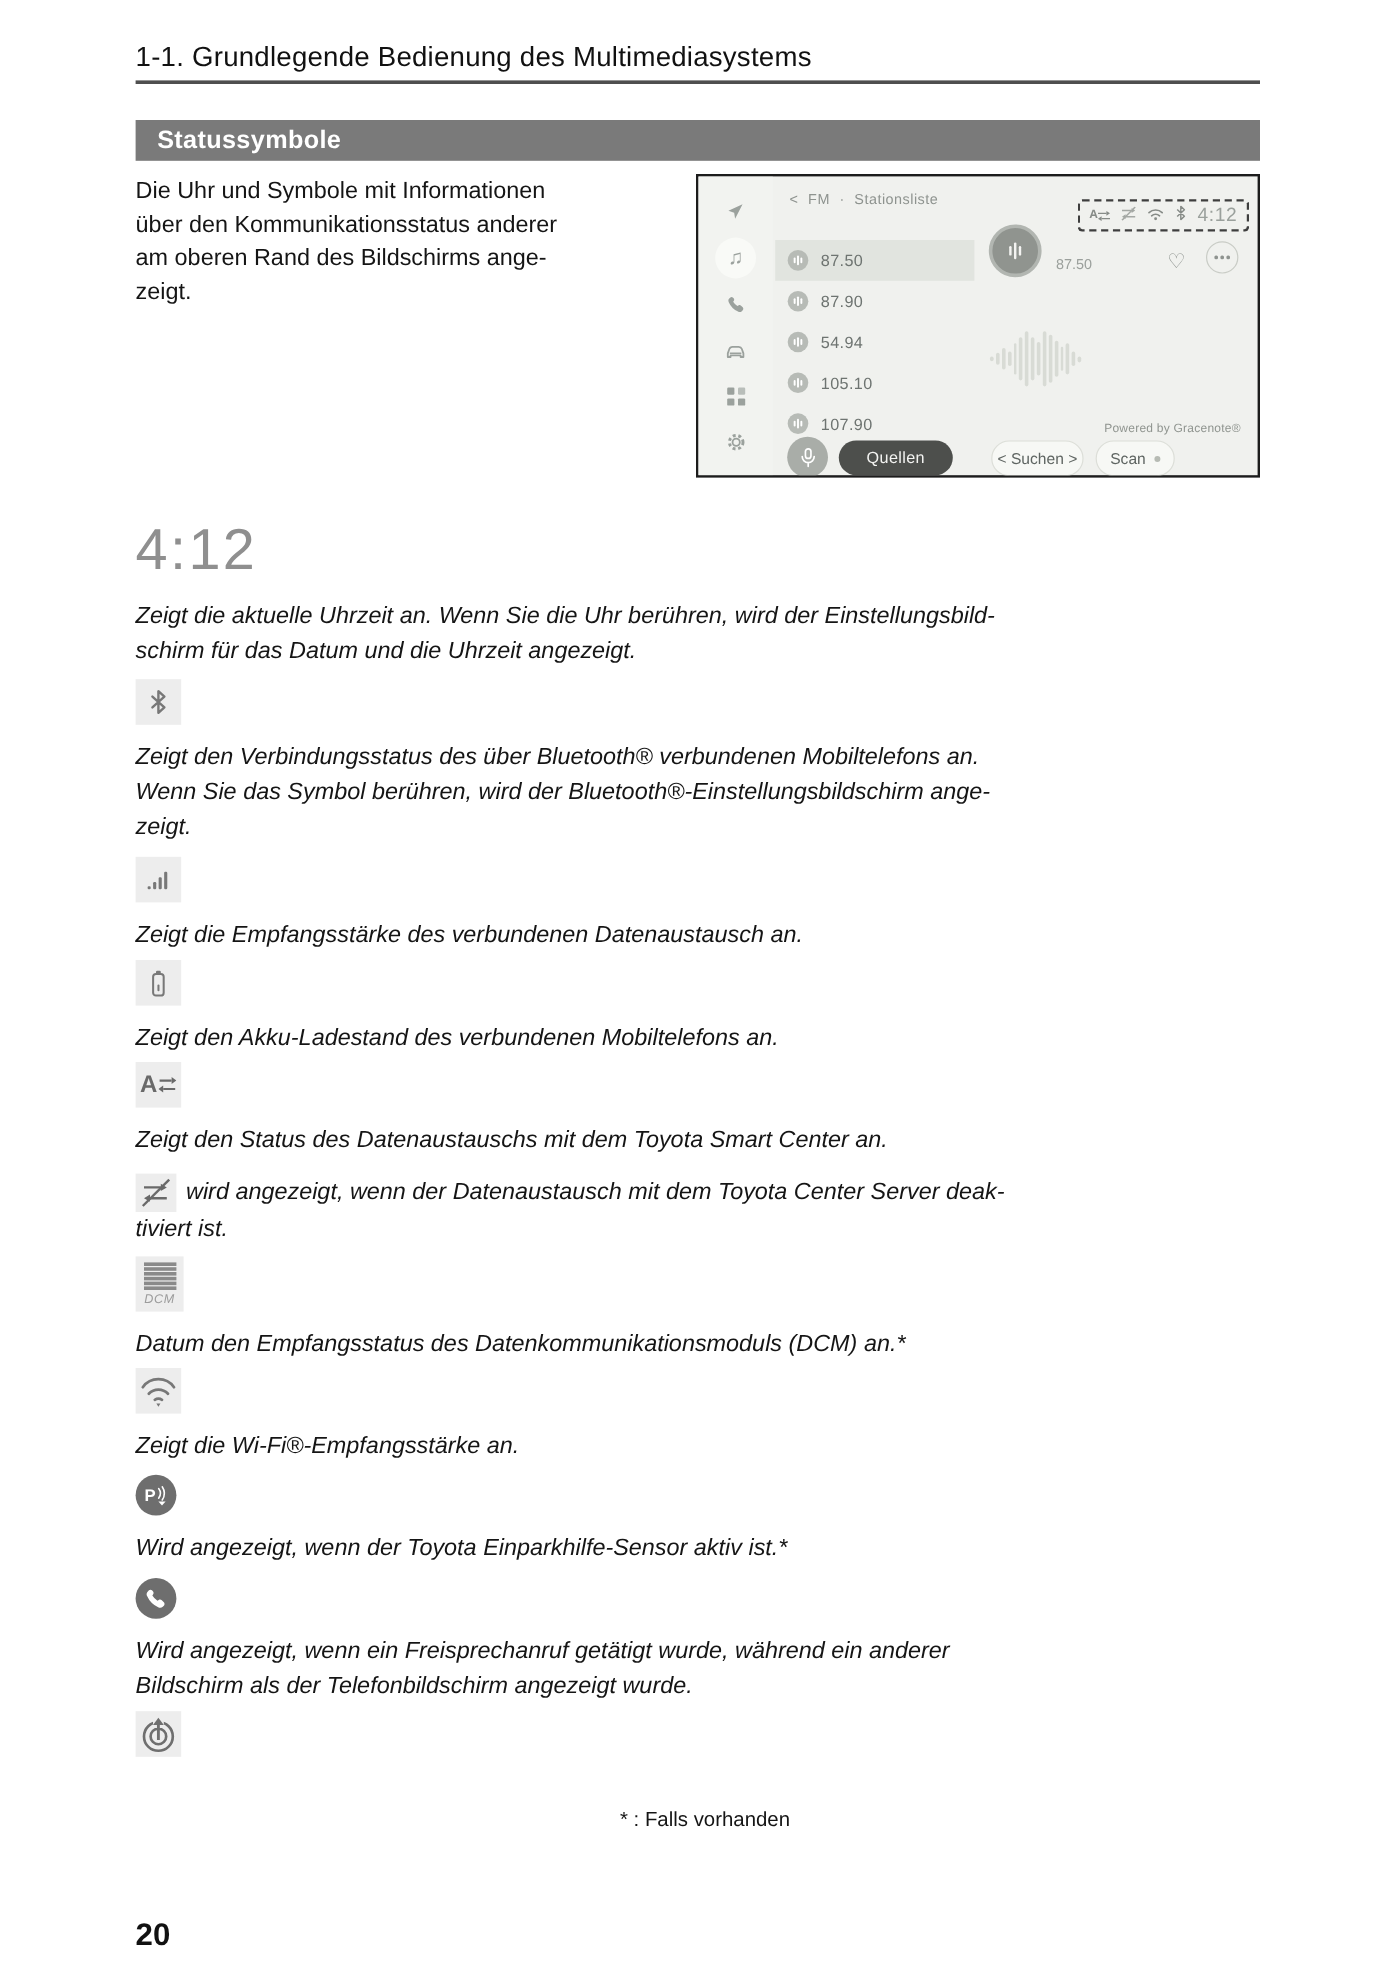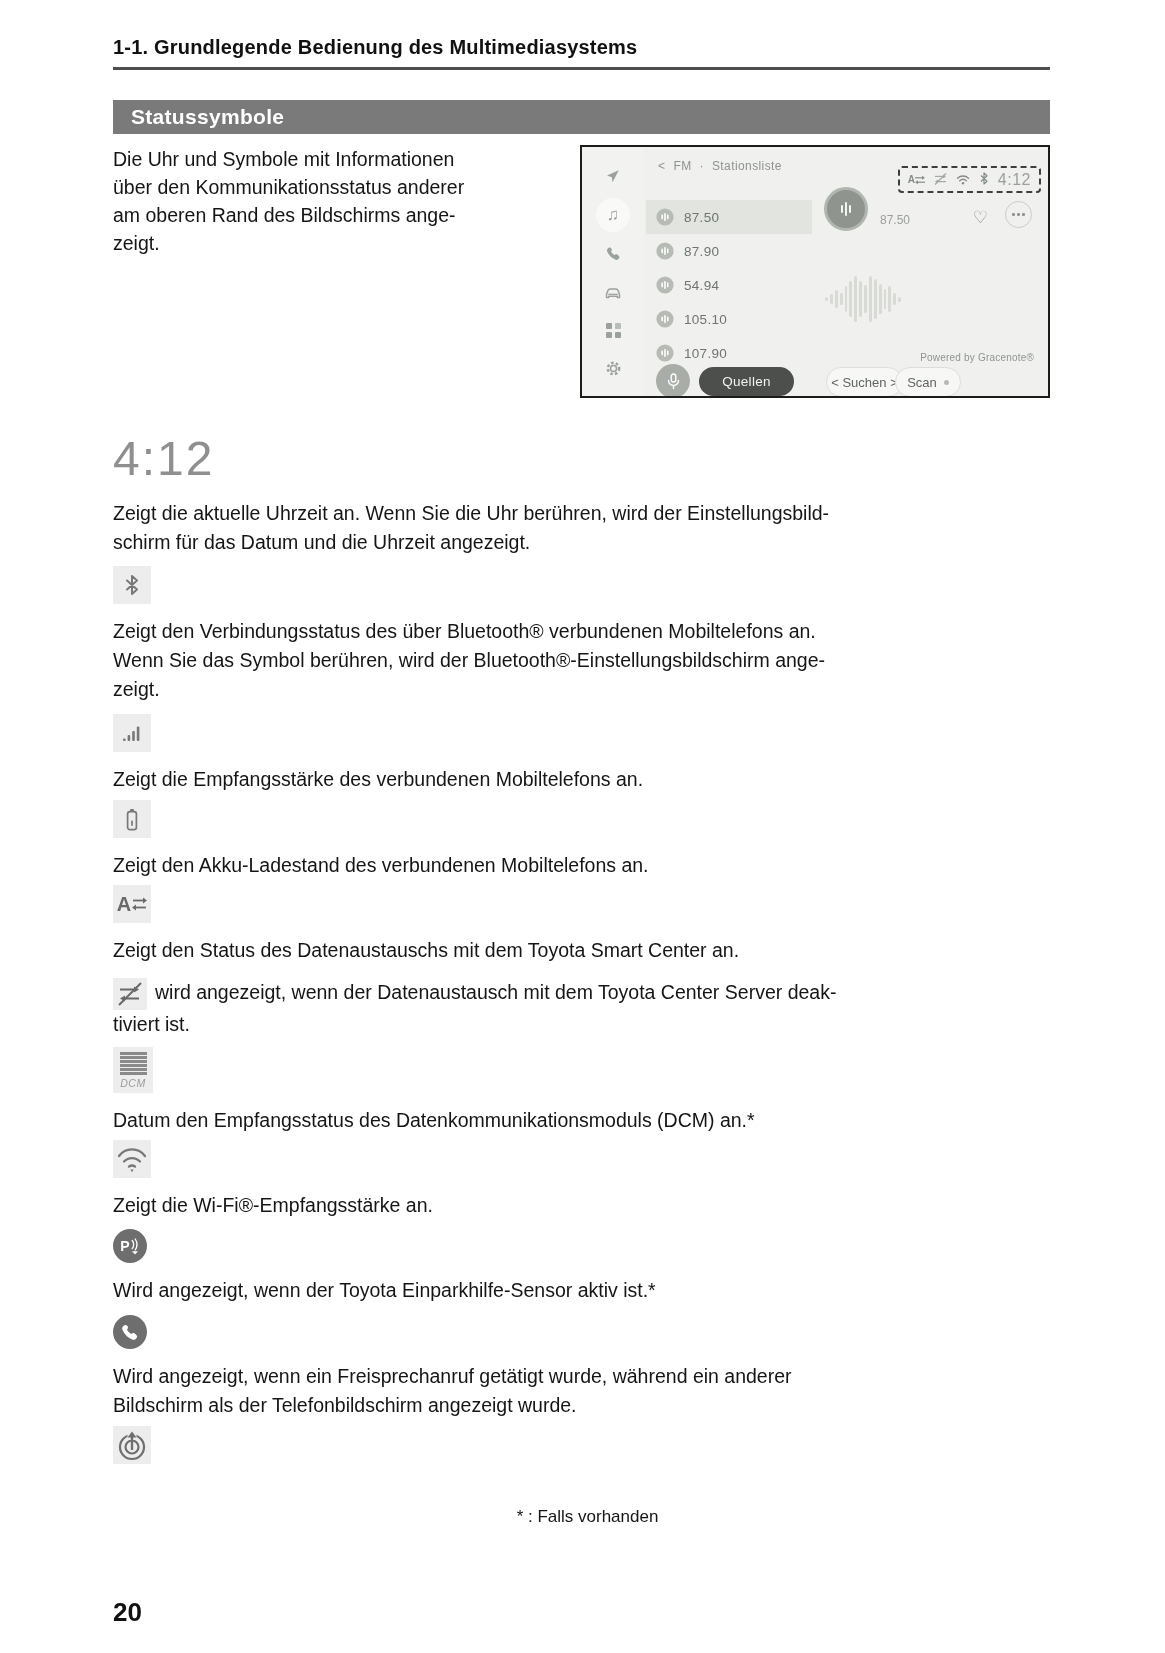--- a/index.html
+++ b/index.html
@@ -1,20 +1,20 @@
 <!DOCTYPE html>
 <html><head>
 <meta charset="utf-8">
 <style>
   html,body{margin:0;padding:0;background:#ffffff;}
   .page{position:relative;width:1165px;height:1653px;background:#fff;overflow:hidden;
         font-family:"Liberation Sans",sans-serif;color:#151515;}
   .content{padding:36px 115px 0 113px;}
 
-  .chapter-header{font-size:20px;font-weight:bold;color:#111;line-height:22px;letter-spacing:.2px;}
+  .chapter-header{font-size:23px;font-weight:normal;color:#111;line-height:22px;letter-spacing:.2px;}
   .rule{height:3px;background:#4f4f4f;margin-top:9px;}
 
   .banner{margin-top:30px;height:34px;background:#7a7a7a;color:#fff;font-weight:bold;
           font-size:21px;line-height:34px;padding-left:18px;letter-spacing:.3px;}
 
   .intro-row{margin-top:11px;display:flex;height:253px;}
   .intro-text{width:460px;font-size:19.5px;line-height:28px;white-space:pre-line;}
 
   
   .display{position:relative;margin-left:auto;width:470px;height:253px;box-sizing:border-box;
@@ -61,26 +61,26 @@
 
   .mic-btn{position:absolute;left:74px;top:217px;width:34px;height:34px;border-radius:50%;
            background:#a9ada8;display:flex;align-items:center;justify-content:center;}
   .quellen-btn{position:absolute;left:117px;top:220px;width:95px;height:29px;border-radius:15px;
                background:#4d4f4c;color:#f3f3f1;font-size:13.5px;display:flex;align-items:center;
                justify-content:center;letter-spacing:.3px;}
   .pill{position:absolute;top:220px;height:30px;border-radius:16px;background:#f7f8f5;
         border:1.5px solid #dcded8;box-sizing:border-box;color:#5f6562;font-size:13px;
         display:flex;align-items:center;justify-content:center;gap:7px;}
   .pill.suchen{left:244px;width:77px;}
-  .pill.scan{left:313px;width:66px;text-align:right;}
+  .pill.scan{left:331px;width:66px;text-align:right;}
   .scan-dot{width:5px;height:5px;border-radius:50%;background:#b7bbb4;}
 
   
   .clock-big{margin-top:34px;font-size:48px;line-height:54px;color:#8f8f8f;letter-spacing:2px;}
-  p.body{margin:13px 0 0 0;font-size:19.5px;line-height:29px;white-space:pre-line;}
+  p.body{margin:13px 0 0 0;font-size:19.5px;line-height:29px;white-space:pre-line;font-style:italic;}
   .icon-sq{width:38px;height:38px;background:#ededed;display:flex;align-items:center;
            justify-content:center;}
   .mt9{margin-top:9px;} .mt10{margin-top:10px;} .mt6{margin-top:6px;} .mt5{margin-top:5px;}
   .mt8{margin-top:8px;} .mt4{margin-top:4px;} .mt11{margin-top:11px;}
 
   .a-combo{display:flex;align-items:center;gap:1px;}
   .a-combo .a-letter{font-size:20px;font-weight:bold;color:#696969;line-height:20px;}
 
   .inline-ic{display:inline-flex;width:34px;height:32px;background:#ededed;align-items:center;
              justify-content:center;vertical-align:-7px;margin-right:8px;}
@@ -299,21 +299,21 @@
 zeigt.</p>
 
     <div class="icon-sq mt10">
       <svg width="20" height="20" viewBox="0 0 20 20">
           <rect x="1" y="15.5" width="2.6" height="2.6" rx="1" fill="#787878"></rect>
           <rect x="5.6" y="12" width="2.6" height="6" rx="1" fill="#787878"></rect>
           <rect x="10.2" y="8" width="2.6" height="10" rx="1" fill="#787878"></rect>
           <rect x="14.8" y="3.5" width="2.6" height="14.5" rx="1" fill="#787878"></rect>
         </svg>
     </div>
-    <p class="body mt9">Zeigt die Empfangsstärke des verbundenen Mobiltelefons an.</p>
+    <p class="body mt9">Zeigt die Empfangsstärke des verbundenen Datenaustausch an.</p>
 
     <div class="icon-sq mt6">
       <svg width="14" height="23" viewBox="0 0 14 23">
           <rect x="5" y="1" width="4" height="2.6" rx="1" fill="#787878"></rect>
           <rect x="2.6" y="3.6" width="8.8" height="18" rx="2.4" fill="none" stroke="#787878" stroke-width="1.7"></rect>
           <rect x="6.2" y="12.5" width="1.7" height="5.5" rx=".8" fill="#787878"></rect>
         </svg>
     </div>
     <p class="body mt9">Zeigt den Akku-Ladestand des verbundenen Mobiltelefons an.</p>
 

